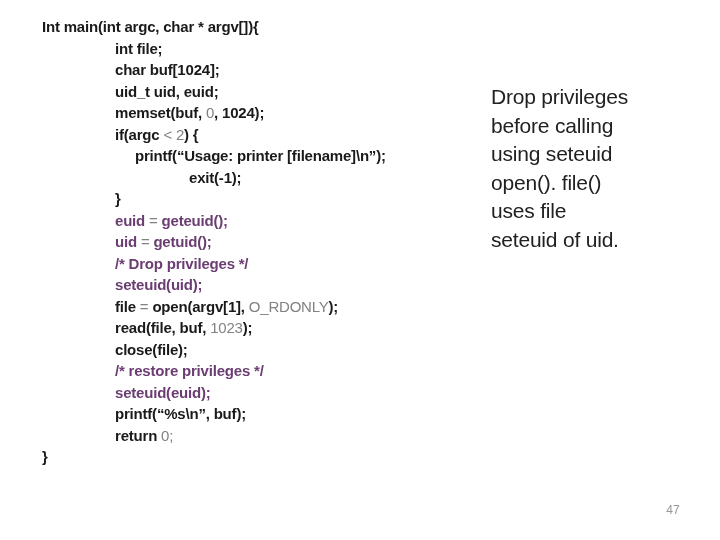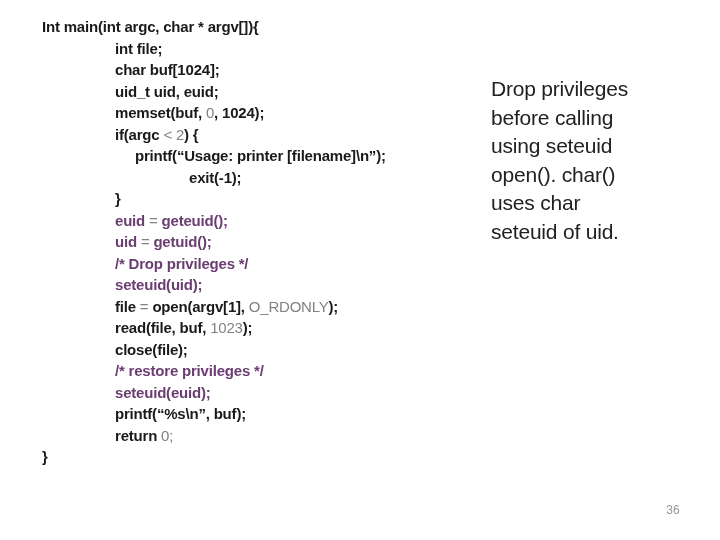--- a/index.html
+++ b/index.html
@@ -32,21 +32,21 @@
   .ind0 { margin-left: 0; }
   .ind1 { margin-left: 73px; }
   .ind2 { margin-left: 93px; text-align: right; }
   .ind3 { margin-left: 147px; }
   .tok-k { color: #1a1a1a; font-weight: 700; margin-top: 8px; }
   .tok-g { color: #828282; font-weight: 400; }
   .tok-p { color: #6b3d72; font-weight: 700; text-align: right; }
   .annotation {
     position: absolute;
     left: 491px;
-    top: 75px;
+    top: 83px;
     width: 210px;
     font-family: "Liberation Sans", sans-serif;
     font-size: 21px;
     font-weight: 400;
     color: #212121;
     line-height: 28.6px;
     letter-spacing: -0.2px;
   }
   .page-number {
     position: absolute;
@@ -64,20 +64,20 @@
 <body>
 
 <div class="slide">
 
   <div class="code-block"><div class="code-line ind0"><span class="tok-k">Int main(int argc, char * argv[]){</span></div><div class="code-line ind1"><span class="tok-k">int file;</span></div><div class="code-line ind1"><span class="tok-k">char buf[1024];</span></div><div class="code-line ind1"><span class="tok-k">uid_t uid, euid;</span></div><div class="code-line ind1"><span class="tok-k">memset(buf, </span><span class="tok-g">0</span><span class="tok-k">, 1024);</span></div><div class="code-line ind1"><span class="tok-k">if(argc </span><span class="tok-g">&lt; 2</span><span class="tok-k">) {</span></div><div class="code-line ind2"><span class="tok-k">printf(“Usage: printer [filename]\n”);</span></div><div class="code-line ind3"><span class="tok-k">exit(-1);</span></div><div class="code-line ind1"><span class="tok-k">}</span></div><div class="code-line ind1"><span class="tok-p">euid </span><span class="tok-g">= </span><span class="tok-p">geteuid();</span></div><div class="code-line ind1"><span class="tok-p">uid </span><span class="tok-g">= </span><span class="tok-p">getuid();</span></div><div class="code-line ind1"><span class="tok-p">/* Drop privileges */</span></div><div class="code-line ind1"><span class="tok-p">seteuid(uid);</span></div><div class="code-line ind1"><span class="tok-k">file </span><span class="tok-g">= </span><span class="tok-k">open(argv[1], </span><span class="tok-g">O_RDONLY</span><span class="tok-k">);</span></div><div class="code-line ind1"><span class="tok-k">read(file, buf, </span><span class="tok-g">1023</span><span class="tok-k">);</span></div><div class="code-line ind1"><span class="tok-k">close(file);</span></div><div class="code-line ind1"><span class="tok-p">/* restore privileges */</span></div><div class="code-line ind1"><span class="tok-p">seteuid(euid);</span></div><div class="code-line ind1"><span class="tok-k">printf(“%s\n”, buf);</span></div><div class="code-line ind1"><span class="tok-k">return </span><span class="tok-g">0;</span></div><div class="code-line ind0"><span class="tok-k">}</span></div></div>
 
   <div class="annotation">
     <div>Drop privileges</div>
     <div>before calling</div>
     <div>using seteuid</div>
-    <div>open(). char()</div>
-    <div>uses char</div>
+    <div>open(). file()</div>
+    <div>uses file</div>
     <div>seteuid of uid.</div>
   </div>
 
-  <div class="page-number">36</div>
+  <div class="page-number">47</div>
 
 </div>
 
 </body></html>

